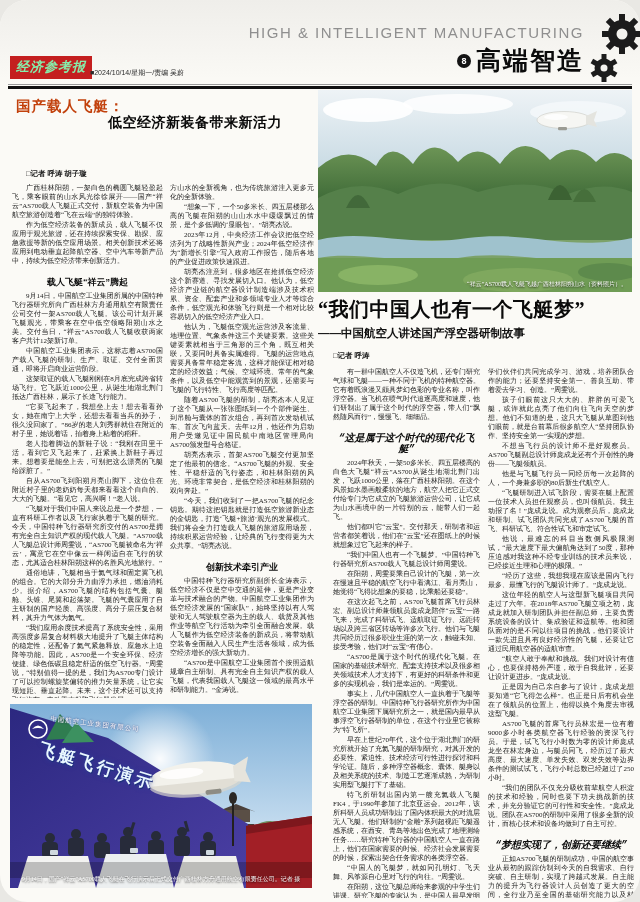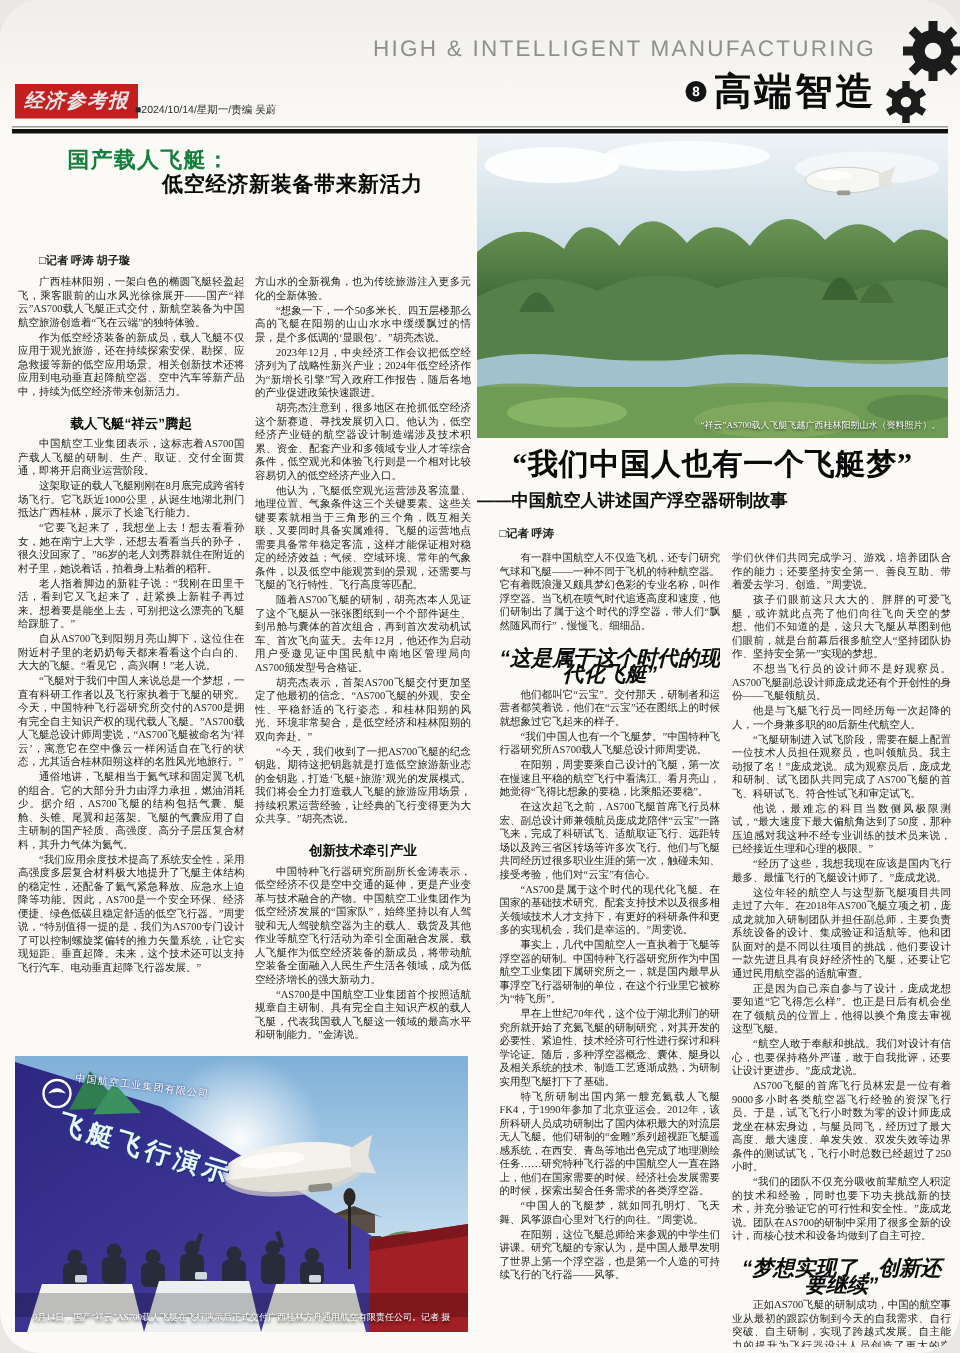--- a/index.html
+++ b/index.html
@@ -7,57 +7,57 @@
         font-family:"Liberation Serif","DejaVu Serif",serif;color:#1b1b1b;border-radius:27px;}
   
   .masthead{position:absolute;left:0;top:0;right:0;height:86px;background:linear-gradient(#efeeea,#fbfaf6);}
   .mh-en{position:absolute;right:56px;top:24px;font-family:"Liberation Sans","DejaVu Sans",sans-serif;
          font-size:15px;font-weight:500;color:#8f8f8f;letter-spacing:1.5px;white-space:nowrap;}
   .mh-cn{position:absolute;right:56px;top:44px;display:flex;align-items:center;gap:5px;}
   .badge8{width:14px;height:14px;border-radius:50%;background:#141414;color:#fff;
           font:bold 9px/14px "Liberation Sans",sans-serif;text-align:center;}
   .mh-cn-t{font-family:"Liberation Sans","DejaVu Sans",sans-serif;font-size:25px;font-weight:900;color:#0c0c0c;letter-spacing:2px;}
   .gears{position:absolute;right:-4px;top:6px;width:62px;height:80px;}
-  .logo{position:absolute;left:10px;top:56px;background:#c41f1f;color:#e5e5e5;padding:2px 6px 3px;
+  .logo{position:absolute;left:10px;top:56px;background:#c41f1f;color:#86efac;padding:2px 6px 3px;
         font-size:13px;font-weight:bold;font-style:italic;letter-spacing:1px;}
   .dateline{position:absolute;left:90px;top:68px;font-size:7px;color:#2b2b2b;font-family:"Liberation Sans",sans-serif;}
   .rule{position:absolute;left:8px;right:8px;top:86px;height:3px;background:#101010;}
   .rule:before{content:"";position:absolute;left:0;right:0;top:-2px;height:1px;background:#9a9a9a;}
   
-  .kicker{position:absolute;left:16px;top:97px;font-size:14.5px;font-weight:bold;color:#15803d;letter-spacing:1px;margin-left:29px;}
+  .kicker{position:absolute;left:16px;top:97px;font-size:14.5px;font-weight:bold;color:#c2410c;letter-spacing:1px;}
   .headline1{position:absolute;left:70px;top:114px;font-family:"Liberation Sans","DejaVu Sans",sans-serif;
              font-size:14px;font-weight:900;color:#0a0a0a;letter-spacing:0.5px;white-space:nowrap;margin-left:38px;}
   .byline{font-size:7.5px;font-weight:bold;color:#222;}
   .byline1{position:absolute;left:16px;top:169px;margin-left:10px;}
   
   .col{position:absolute;overflow:hidden;font-size:7px;line-height:9px;text-align:justify;color:#1c1c1c;}
   .col1{left:12px;top:184px;width:151px;height:514px;}
   .col2{left:170px;top:184px;width:144px;height:514px;}
   .col3{left:333px;top:368px;width:147px;height:530px;}
   .col4{left:488px;top:368px;width:146px;height:530px;}
   .para{text-indent:14px;margin:0 0 1px;}
   .para.cont{text-indent:0;}
   .colhead{text-align:center;font-weight:bold;font-size:9px;line-height:11px;margin:11px 0 4px;
            font-family:"Liberation Sans","DejaVu Sans",sans-serif;color:#0d0d0d;text-indent:0;}
-  .colhead.ital{font-family:Liberation Sans, sans-serif;font-style:italic;font-size:14px;}
+  .colhead.ital{font-family:Liberation Mono, monospace;font-style:italic;font-size:10px;}
   
   .photo{position:absolute;overflow:hidden;box-shadow:0 0 0 1px #d8d6d0 inset;}
   .photo-top{left:318px;top:90px;width:314px;height:202px;}
   .photo-bottom{left:10px;top:704px;width:302px;height:184px;}
   .photo svg{display:block;width:100%;height:100%;}
   .cap{position:absolute;color:#fff;font-size:6px;line-height:7px;text-shadow:0 1px 2px rgba(0,0,0,.9);}
   .cap-top{right:5px;bottom:4px;max-width:220px;text-align:right;}
   .cap-bottom{left:8px;right:8px;bottom:5px;text-align:center;}
   .bd-org{position:absolute;left:40px;top:16px;color:#fff;font-size:6.5px;letter-spacing:1px;transform:rotate(7deg);
           font-family:"Liberation Sans",sans-serif;text-shadow:0 0 2px #1c1a60;}
   .bd-title{position:absolute;left:26px;top:58px;width:170px;transform:rotate(17deg);color:#e9f7ff;
             font-family:"Liberation Sans",sans-serif;font-size:17px;font-weight:900;letter-spacing:3px;
             text-shadow:0 0 5px #2a3e9a,1px 1px 0 #1c2e73;}
   
-  .a2head{position:absolute;left:318px;top:296px;width:314px;text-align:center;font-weight:900;
+  .a2head{position:absolute;left:318px;top:296px;width:314px;font-weight:900;
           font-size:20px;color:#0a0a0a;letter-spacing:0.5px;}
   .a2sub{position:absolute;left:318px;top:326px;width:314px;text-align:left;font-weight:bold;
          font-family:"Liberation Sans","DejaVu Sans",sans-serif;font-size:11.5px;color:#101010;}
   .byline2{position:absolute;left:333px;top:351px;}
 </style>
 </head>
 <body>
 
 <div class="page">
 
@@ -100,20 +100,21 @@
   </div>
   <div class="rule"></div>
 
   <div class="kicker">国产载人飞艇：</div>
   <div class="headline1">低空经济新装备带来新活力</div>
   <div class="byline byline1">□记者 呼涛 胡子璇</div>
   <div class="col col1">
       <div class="para">广西桂林阳朔，一架白色的椭圆飞艇轻盈起飞，乘客眼前的山水风光徐徐展开——国产“祥云”AS700载人飞艇正式交付，新航空装备为中国航空旅游创造着“飞在云端”的独特体验。</div>
       <div class="para">作为低空经济装备的新成员，载人飞艇不仅应用于观光旅游，还在持续探索安保、勘探、应急救援等新的低空应用场景。相关创新技术还将应用到电动垂直起降航空器、空中汽车等新产品中，持续为低空经济带来创新活力。</div>
       <div class="colhead">载人飞艇“祥云”腾起</div>
+      <div class="para">9月14日，中国航空工业集团所属的中国特种飞行器研究所向广西桂林方舟通用航空有限责任公司交付一架AS700载人飞艇。该公司计划开展飞艇观光，带乘客在空中低空领略阳朔山水之美。交付当日，“祥云”AS700载人飞艇收获两家客户共计12架新订单。</div>
       <div class="para">中国航空工业集团表示，这标志着AS700国产载人飞艇的研制、生产、取证、交付全面贯通，即将开启商业运营阶段。</div>
       <div class="para">这架取证的载人飞艇刚刚在8月底完成跨省转场飞行。它飞跃近1000公里，从诞生地湖北荆门抵达广西桂林，展示了长途飞行能力。</div>
       <div class="para">“它要飞起来了，我想坐上去！想去看看孙女，她在南宁上大学，还想去看看当兵的孙子，很久没回家了。”86岁的老人刘秀群就住在附近的村子里，她说着话，拍着身上粘着的稻秆。</div>
       <div class="para">老人指着脚边的新鞋子说：“我刚在田里干活，看到它又飞起来了，赶紧换上新鞋子再过来。想着要是能坐上去，可别把这么漂亮的飞艇给踩脏了。”</div>
       <div class="para">自从AS700飞到阳朔月亮山脚下，这位住在附近村子里的老奶奶每天都来看看这个白白的、大大的飞艇。“看见它，高兴啊！”老人说。</div>
       <div class="para">“飞艇对于我们中国人来说总是一个梦想，一直有科研工作者以及飞行家执着于飞艇的研究。今天，中国特种飞行器研究所交付的AS700是拥有完全自主知识产权的现代载人飞艇。”AS700载人飞艇总设计师周雯说，“AS700飞艇被命名为‘祥云’，寓意它在空中像云一样闲适自在飞行的状态，尤其适合桂林阳朔这样的名胜风光地旅行。”</div>
       <div class="para">通俗地讲，飞艇相当于氦气球和固定翼飞机的组合。它的大部分升力由浮力承担，燃油消耗少。据介绍，AS700飞艇的结构包括气囊、艇舱、头锥、尾翼和起落架。飞艇的气囊应用了自主研制的国产轻质、高强度、高分子层压复合材料，其升力气体为氦气。</div>
       <div class="para">“我们应用余度技术提高了系统安全性，采用高强度多层复合材料极大地提升了飞艇主体结构的稳定性，还配备了氦气紧急释放、应急水上迫降等功能。因此，AS700是一个安全环保、经济便捷、绿色低碳且稳定舒适的低空飞行器。”周雯说，“特别值得一提的是，我们为AS700专门设计了可以控制螺旋桨偏转的推力矢量系统，让它实现短距、垂直起降。未来，这个技术还可以支持飞行汽车、电动垂直起降飞行器发展。”</div>
     </div>
   <div class="col col2">
@@ -166,42 +167,43 @@
     </svg>
     <div class="cap cap-top">“祥云”AS700载人飞艇飞越广西桂林阳朔山水（资料照片）。</div>
   </div>
 
   <div class="a2head">“我们中国人也有一个飞艇梦”</div>
   <div class="a2sub">——中国航空人讲述国产浮空器研制故事</div>
   <div class="byline byline2">□记者 呼涛</div>
   <div class="col col3">
       <div class="para">有一群中国航空人不仅造飞机，还专门研究气球和飞艇——一种不同于飞机的特种航空器。它有着既浪漫又颇具梦幻色彩的专业名称，叫作浮空器。当飞机在喷气时代追逐高度和速度，他们研制出了属于这个时代的浮空器，带人们“飘然随风而行”，慢慢飞、细细品。</div>
       <div class="colhead ital">“这是属于这个时代的现代化飞艇”</div>
+      <div class="para">2024年秋天，一架50多米长、四五层楼高的白色大飞艇“祥云”AS700从诞生地湖北荆门出发，飞跃1000公里，落在广西桂林阳朔。在这个风景如水墨画般柔软的地方，航空人把它正式交付给专门为它成立的飞艇旅游运营公司，让它成为山水画境中的一片特别的云，能带人们一起飞。</div>
       <div class="para">他们都叫它“云宝”。交付那天，研制者和运营者都笑着说，他们在“云宝”还在图纸上的时候就想象过它飞起来的样子。</div>
       <div class="para">“我们中国人也有一个飞艇梦。”中国特种飞行器研究所AS700载人飞艇总设计师周雯说。</div>
       <div class="para">在阳朔，周雯要乘自己设计的飞艇，第一次在慢速且平稳的航空飞行中看漓江、看月亮山，她觉得“飞得比想象的要稳，比乘船还要稳”。</div>
       <div class="para">在这次起飞之前，AS700飞艇首席飞行员林宏、副总设计师兼领航员庞成龙陪伴“云宝”一路飞来，完成了科研试飞、适航取证飞行、远距转场以及跨三省区转场等许多次飞行。他们与飞艇共同经历过很多职业生涯的第一次，触碰未知、接受考验，他们对“云宝”有信心。</div>
       <div class="para">“AS700是属于这个时代的现代化飞艇。在国家的基础技术研究、配套支持技术以及很多相关领域技术人才支持下，有更好的科研条件和更多的实现机会，我们是幸运的。”周雯说。</div>
       <div class="para">事实上，几代中国航空人一直执着于飞艇等浮空器的研制。中国特种飞行器研究所作为中国航空工业集团下属研究所之一，就是国内最早从事浮空飞行器研制的单位，在这个行业里它被称为“特飞所”。</div>
       <div class="para">早在上世纪70年代，这个位于湖北荆门的研究所就开始了充氦飞艇的研制研究，对其开发的必要性、紧迫性、技术经济可行性进行探讨和科学论证。随后，多种浮空器概念、囊体、艇身以及相关系统的技术、制造工艺逐渐成熟，为研制实用型飞艇打下了基础。</div>
       <div class="para">特飞所研制出国内第一艘充氦载人飞艇FK4，于1990年参加了北京亚运会。2012年，该所科研人员成功研制出了国内体积最大的对流层无人飞艇。他们研制的“金雕”系列超视距飞艇遥感系统，在西安、青岛等地出色完成了地理测绘任务……研究特种飞行器的中国航空人一直在路上，他们在国家需要的时候、经济社会发展需要的时候，探索出契合任务需求的各类浮空器。</div>
       <div class="para">“中国人的飞艇梦，就如同孔明灯、飞天舞、风筝源自心里对飞行的向往。”周雯说。</div>
       <div class="para">在阳朔，这位飞艇总师给来参观的中学生们讲课。研究飞艇的专家认为，是中国人最早发明了世界上第一个浮空器，也是第一个人造的可持续飞行的飞行器——风筝。</div>
     </div>
   <div class="col col4">
       <div class="para cont">学们伙伴们共同完成学习、游戏，培养团队合作的能力；还要坚持安全第一、善良互助、带着爱去学习、创造。”周雯说。</div>
       <div class="para">孩子们眼前这只大大的、胖胖的可爱飞艇，或许就此点亮了他们向往飞向天空的梦想。他们不知道的是，这只大飞艇从草图到他们眼前，就是台前幕后很多航空人“坚持团队协作、坚持安全第一”实现的梦想。</div>
       <div class="para">不想当飞行员的设计师不是好观察员。AS700飞艇副总设计师庞成龙还有个开创性的身份——飞艇领航员。</div>
       <div class="para">他是与飞艇飞行员一同经历每一次起降的人，一个身兼多职的80后新生代航空人。</div>
       <div class="para">“飞艇研制进入试飞阶段，需要在艇上配置一位技术人员担任观察员，也叫领航员。我主动报了名！”庞成龙说。成为观察员后，庞成龙和研制、试飞团队共同完成了AS700飞艇的首飞、科研试飞、符合性试飞和审定试飞。</div>
       <div class="para">他说，最难忘的科目当数侧风极限测试，“最大速度下最大偏航角达到了50度，那种压迫感对我这种不经专业训练的技术员来说，已经接近生理和心理的极限。”</div>
       <div class="para">“经历了这些，我想我现在应该是国内飞行最多、最懂飞行的飞艇设计师了。”庞成龙说。</div>
       <div class="para">这位年轻的航空人与这型新飞艇项目共同走过了六年。在2018年AS700飞艇立项之初，庞成龙就加入研制团队并担任副总师，主要负责系统设备的设计、集成验证和适航等。他和团队面对的是不同以往项目的挑战，他们要设计一款先进且具有良好经济性的飞艇，还要让它通过民用航空器的适航审查。</div>
+      <div class="para">“航空人敢于奉献和挑战。我们对设计有信心，也要保持格外严谨，敢于自我批评，还要让设计更进步。”庞成龙说。</div>
       <div class="para">正是因为自己亲自参与了设计，庞成龙想要知道“它飞得怎么样”。也正是日后有机会坐在了领航员的位置上，他得以换个角度去审视这型飞艇。</div>
-      <div class="para">“航空人敢于奉献和挑战。我们对设计有信心，也要保持格外严谨，敢于自我批评，还要让设计更进步。”庞成龙说。</div>
       <div class="para">AS700飞艇的首席飞行员林宏是一位有着9000多小时各类航空器飞行经验的资深飞行员。于是，试飞飞行小时数为零的设计师庞成龙坐在林宏身边，与艇员同飞，经历过了最大高度、最大速度、单发失效、双发失效等边界条件的测试试飞，飞行小时总数已经超过了250小时。</div>
       <div class="para">“我们的团队不仅充分吸收前辈航空人积淀的技术和经验，同时也要下功夫挑战新的技术，并充分验证它的可行性和安全性。”庞成龙说。团队在AS700的研制中采用了很多全新的设计，而核心技术和设备均做到了自主可控。</div>
       <div class="colhead ital">“梦想实现了，创新还要继续”</div>
       <div class="para">正如AS700飞艇的研制成功，中国的航空事业从最初的跟踪仿制到今天的自我需求、自行突破、自主研制，实现了跨越式发展。自主能力的提升为飞行器设计人员创造了更大的空间，全行业乃至全国的基础研究能力以及材料、工艺、制造能力的整体提升让各类飞行器有更大可能从图纸飞进现实。</div>
     </div>
 
   <div class="photo photo-bottom">
     <svg viewBox="0 0 302 184" preserveAspectRatio="none">
       <defs>
         <linearGradient id="sky2" x1="0" y1="0" x2="0" y2="1">

